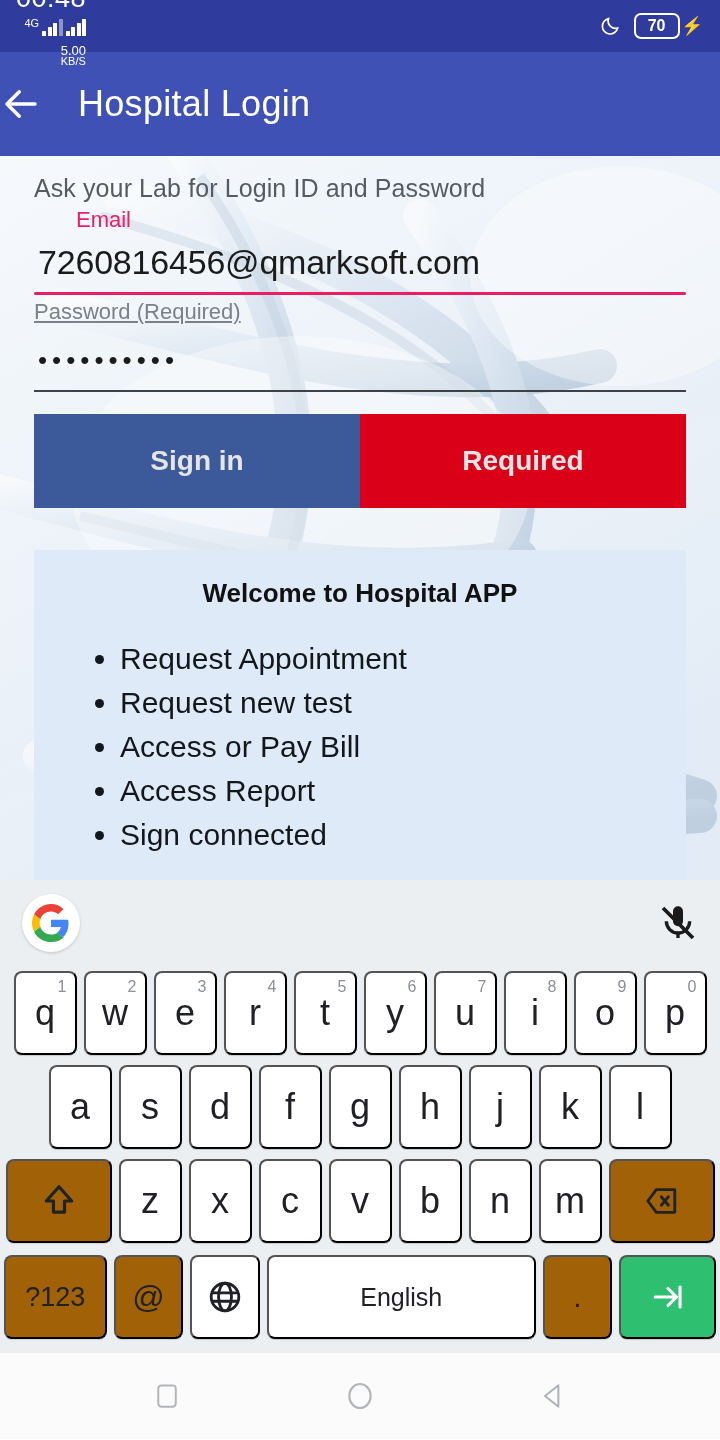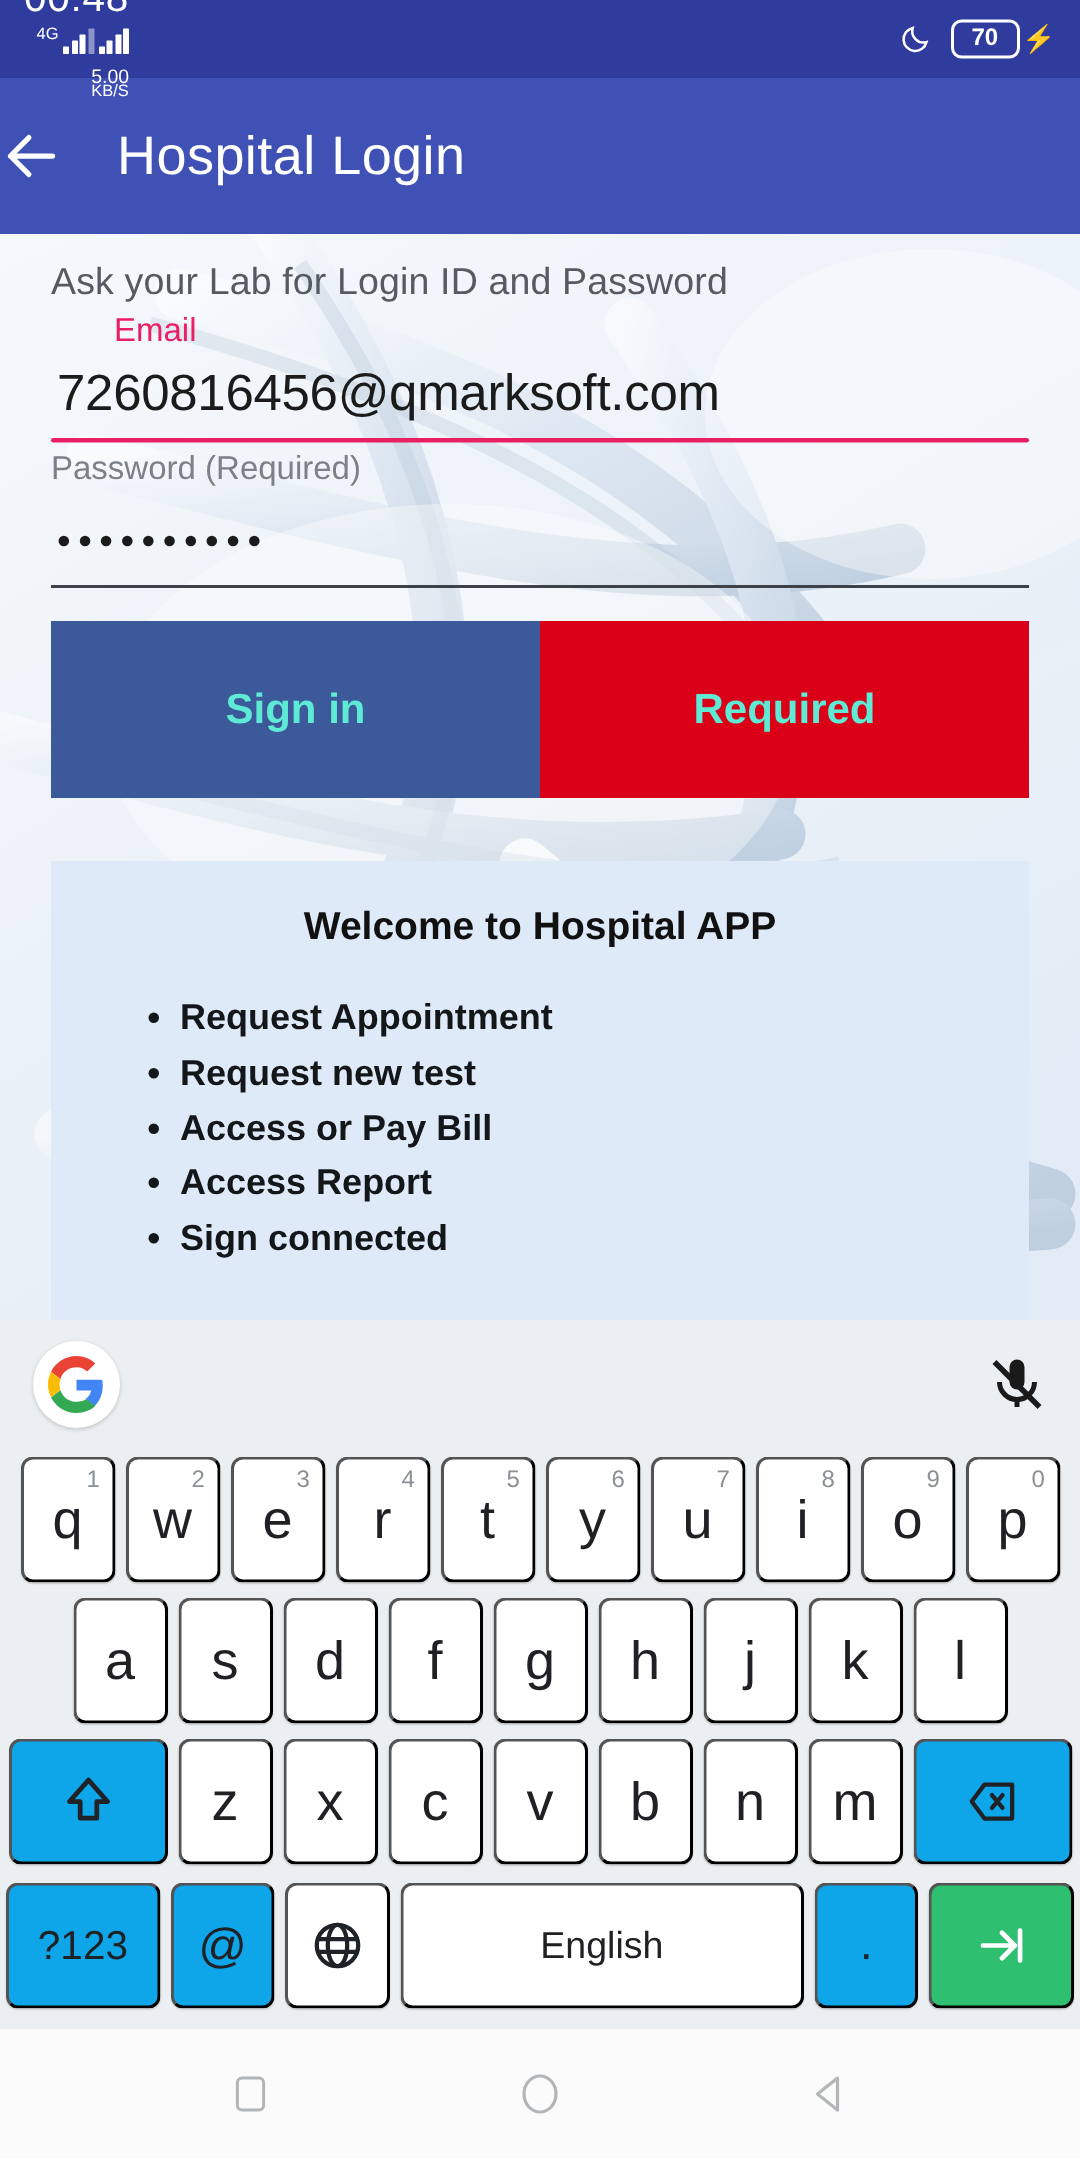--- a/index.html
+++ b/index.html
@@ -54,45 +54,45 @@
     position: relative; height: 724px; overflow: hidden;
     background: linear-gradient(160deg, #f3f7fc 0%, #e7eff8 45%, #eef4fa 100%);
   }
   .bg-art { position: absolute; inset: 0; overflow: hidden; opacity: .95; }
   .bg-art svg { width: 100%; height: 100%; }
   .form { position: relative; padding: 18px 34px 0 34px; }
   .hint { font-size: 25px; color: #555b61; letter-spacing: .1px; }
   .field { margin-top: 0; }
   .field-label { font-size: 22px; line-height: 34px; }
   .label-email { color: #ea1e63; padding-left: 6px; margin-left: 36px; }
-  .label-pass { color: #7b8187; }
+  .label-pass { color: #7b8187; text-decoration: underline; }
   .field-value {
     font-size: 34px; color: #1b1b1b; padding: 6px 4px 10px 4px;
     white-space: nowrap; letter-spacing: -.2px;
   }
   .field-value.dots { font-size: 26px; letter-spacing: 5px; padding-top: 16px; padding-bottom: 14px; }
   .underline-pink { height: 3px; background: #ea1e63; border-radius: 2px; }
   .underline-grey { height: 2px; background: #3d4148; }
 
   .btn-row { display: flex; margin-top: 22px; }
   .btn {
-    flex: 1; height: 118px; display: flex; align-items: center; justify-content: center;
-    font-size: 28px; font-weight: 700; color: #5eead4; border: none; cursor: pointer;
+    flex: 1; height: 94px; display: flex; align-items: center; justify-content: center;
+    font-size: 28px; font-weight: 700; color: #e5e5e5; border: none; cursor: pointer;
     font-family: inherit;
   }
   .btn-signin { background: #3c5a9a; }
   .btn-register { background: #d90017; }
 
   .welcome-card {
     position: relative; margin: 42px 34px 0 34px; background: #dfeaf9;
     padding: 28px 0 34px 0;
   }
   .welcome-title { text-align: center; font-size: 26px; font-weight: 700; color: #111; }
   .welcome-list { margin: 32px 0 0 86px; }
-  .welcome-list li { font-size: 24px; color: #14171a; line-height: 1.2; margin-bottom: 8px; font-weight: bold; }
+  .welcome-list li { font-size: 30px; color: #14171a; line-height: 1.2; margin-bottom: 8px; }
 
   
   .keyboard { background: #eceff1; padding-bottom: 6px; }
   .kb-toolbar {
     height: 86px; display: flex; align-items: center; justify-content: space-between;
     padding: 0 22px;
   }
   .g-logo {
     width: 58px; height: 58px; border-radius: 50%; background: #fff;
     display: flex; align-items: center; justify-content: center;
@@ -105,21 +105,21 @@
     position: relative; background: #fff; border-radius: 8px;
     height: 84px; display: flex; align-items: center; justify-content: center;
     font-size: 36px; color: #202124; box-shadow: 0 1px 1px rgba(0,0,0,.16);
     cursor: pointer; font-family: inherit;
   }
   .key.letter { width: 63px; }
   .row2 .key.letter { width: 63px; }
   .key sup {
     position: absolute; top: 5px; right: 8px; font-size: 16px; color: #8b9096; font-weight: 400;
   }
-  .key.grey { background: #0ea5e9; box-shadow: 0 1px 1px rgba(0,0,0,.13); }
+  .key.grey { background: #a16207; box-shadow: 0 1px 1px rgba(0,0,0,.13); }
   .key.shift { width: 106px; }
   .key.backspace { width: 106px; }
   .key.sym { width: 106px; font-size: 27px; }
   .key.at { width: 72px; font-size: 32px; }
   .key.globe { width: 72px; }
   .key.space { width: 278px; font-size: 25px; }
   .key.period { width: 72px; font-size: 30px; }
   .key.enter { width: 100px; background: #2fbf71; box-shadow: 0 1px 1px rgba(0,0,0,.16); }
   .row4 { padding-top: 7px; padding-bottom: 8px; }
 

